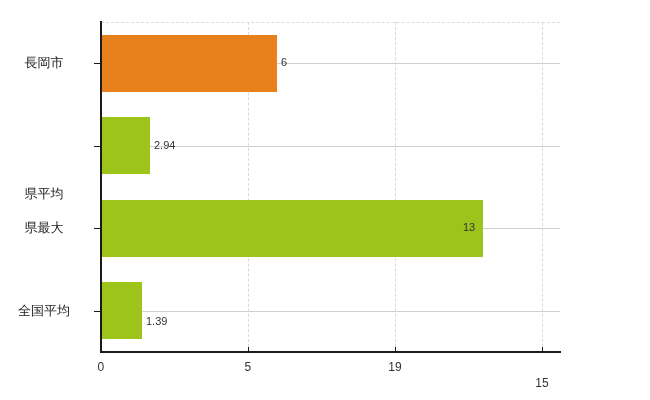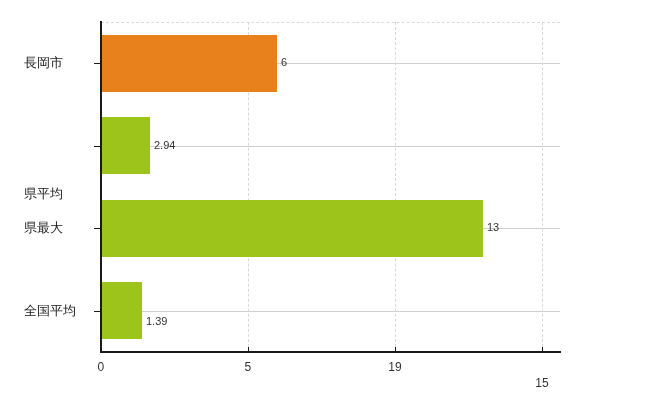--- a/index.html
+++ b/index.html
@@ -88,26 +88,25 @@
   .ytick {
     position: absolute;
     left: 94px;
     width: 7px;
     height: 1px;
     background: #1a1a1a;
   }
   .ytick-label {
     position: absolute;
     right: 560px;          
-    text-align: left;
+    text-align: center;
     font-size: 13px;
     color: #1a1a1a;
     white-space: nowrap;
     font-family: "DejaVu Sans", "Liberation Sans", sans-serif;
-    padding-left: 24px;
   }
 
   
   .bar {
     position: absolute;
     left: 0;
   }
   .bar-value {
     position: absolute;
     font-size: 11px;
@@ -135,21 +134,21 @@
       <div class="vgrid" style="left: 395px; border-left-color: rgb(216, 216, 216);"></div>
       <div class="vgrid" style="left: 542px; border-left-color: rgb(216, 216, 216);"></div>
     </div>
 
   <div id="bars-layer">
       <div class="bar" title="長岡市: 6" style="left: 101px; top: 35px; width: 176px; height: 57px; background: rgb(232, 128, 28);"></div>
       <div class="bar-value" style="left: 281px; top: 57px;">6</div>
       <div class="bar" title="県平均: 1.68" style="left: 101px; top: 117px; width: 49px; height: 57px; background: rgb(157, 196, 26);"></div>
       <div class="bar-value" style="left: 154px; top: 140px;">2.94</div>
       <div class="bar" title="県最大: 13" style="left: 101px; top: 200px; width: 382px; height: 57px; background: rgb(157, 196, 26);"></div>
-      <div class="bar-value" style="left: 487px; top: 222px;">13</div>
+      <div class="bar-value" style="left: 463px; top: 222px;">13</div>
       <div class="bar" title="全国平均: 1.39" style="left: 101px; top: 282px; width: 41px; height: 57px; background: rgb(157, 196, 26);"></div>
       <div class="bar-value" style="left: 146px; top: 316px;">1.39</div>
     </div>
 
   <div class="axis-y-line"></div>
   <div class="axis-x-line"></div>
 
   <div id="ylabels-layer">
       <div class="ytick" style="top: 63px;"></div>
       <div class="ytick-label" style="left: 0px; width: 88px; top: 54px; right: auto;">長岡市</div>

